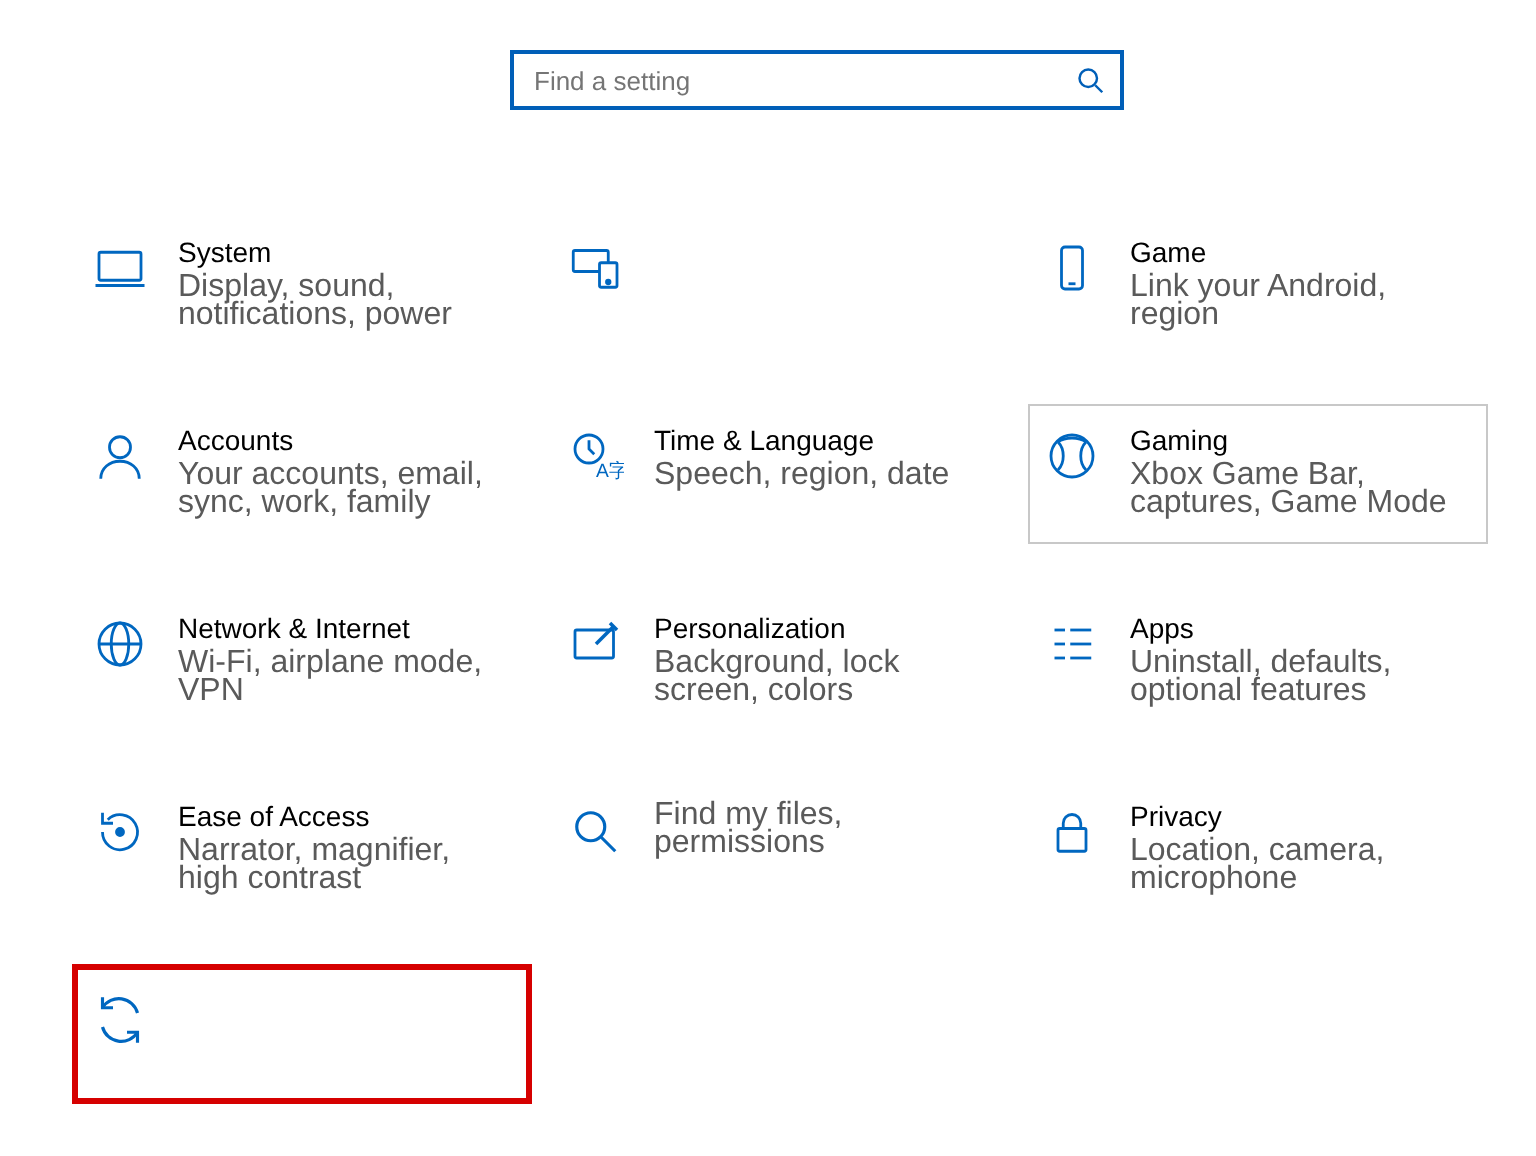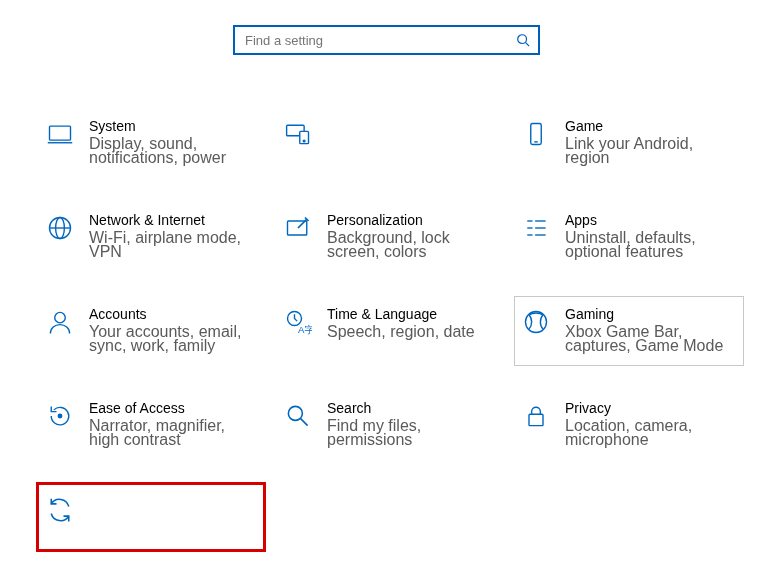--- a/index.html
+++ b/index.html
@@ -12,21 +12,21 @@
     color: #000;
     overflow: hidden;
   }
   .root {
     width: 768px;
     height: 578px;
     position: relative;
   }
   .search-wrap {
     position: absolute;
-    left: 233px;
+    left: 255px;
     top: 25px;
     width: 307px;
     height: 30px;
     border: 2px solid #005fb8;
     box-sizing: border-box;
     display: flex;
     align-items: center;
     padding: 0 8px;
   }
   .search-input {
@@ -150,20 +150,62 @@
           <div class="title">Game</div>
           <div class="desc">Link your Android, region</div>
         </div>
       </div>
     </div>
 
     <div class="row">
       <div class="tile">
         <span class="ico">
           <svg viewBox="0 0 32 32" fill="none" stroke="currentColor" stroke-width="1.6">
+            <circle cx="16" cy="11" r="6"></circle>
+            <path d="M5 29c0-6 5-10 11-10s11 4 11 10"></path>
+          </svg>
+        </span>
+        <div class="txt">
+          <div class="title">Accounts</div>
+          <div class="desc">Your accounts, email, sync, work, family</div>
+        </div>
+      </div>
+      <div class="tile col2">
+        <span class="ico">
+          <svg viewBox="0 0 32 32" fill="none" stroke="currentColor" stroke-width="1.6">
+            <circle cx="12" cy="12" r="8"></circle>
+            <path d="M12 7v5l3 3"></path>
+            <text x="16" y="28" font-size="11" fill="currentColor" stroke="none">A字</text>
+          </svg>
+        </span>
+        <div class="txt">
+          <div class="title">Time &amp; Language</div>
+          <div class="desc">Speech, region, date</div>
+        </div>
+      </div>
+      <div class="tile col3 hover">
+        <span class="ico">
+          <svg viewBox="0 0 32 32" fill="none" stroke="currentColor" stroke-width="1.6">
+            <circle cx="16" cy="16" r="12"></circle>
+            <path d="M8 8c4 4 4 12 0 16"></path>
+            <path d="M24 8c-4 4-4 12 0 16"></path>
+            <path d="M8 8c4-3 12-3 16 0"></path>
+          </svg>
+        </span>
+        <div class="txt">
+          <div class="title">Gaming</div>
+          <div class="desc">Xbox Game Bar, captures, Game Mode</div>
+        </div>
+      </div>
+    </div>
+
+    <div class="row">
+      <div class="tile">
+        <span class="ico">
+          <svg viewBox="0 0 32 32" fill="none" stroke="currentColor" stroke-width="1.6">
             <circle cx="16" cy="16" r="12"></circle>
             <ellipse cx="16" cy="16" rx="5" ry="12"></ellipse>
             <line x1="4" y1="16" x2="28" y2="16"></line>
           </svg>
         </span>
         <div class="txt">
           <div class="title">Network &amp; Internet</div>
           <div class="desc">Wi-Fi, airplane mode, VPN</div>
         </div>
       </div>
@@ -195,81 +237,38 @@
           <div class="title">Apps</div>
           <div class="desc">Uninstall, defaults, optional features</div>
         </div>
       </div>
     </div>
 
     <div class="row">
       <div class="tile">
         <span class="ico">
           <svg viewBox="0 0 32 32" fill="none" stroke="currentColor" stroke-width="1.6">
-            <circle cx="16" cy="11" r="6"></circle>
-            <path d="M5 29c0-6 5-10 11-10s11 4 11 10"></path>
-          </svg>
-        </span>
-        <div class="txt">
-          <div class="title">Accounts</div>
-          <div class="desc">Your accounts, email, sync, work, family</div>
-        </div>
-      </div>
-      <div class="tile col2">
-        <span class="ico">
-          <svg viewBox="0 0 32 32" fill="none" stroke="currentColor" stroke-width="1.6">
-            <circle cx="12" cy="12" r="8"></circle>
-            <path d="M12 7v5l3 3"></path>
-            <text x="16" y="28" font-size="11" fill="currentColor" stroke="none">A字</text>
-          </svg>
-        </span>
-        <div class="txt">
-          <div class="title">Time &amp; Language</div>
-          <div class="desc">Speech, region, date</div>
-        </div>
-      </div>
-      <div class="tile col3 hover">
-        <span class="ico">
-          <svg viewBox="0 0 32 32" fill="none" stroke="currentColor" stroke-width="1.6">
-            <circle cx="16" cy="16" r="12"></circle>
-            <path d="M8 8c4 4 4 12 0 16"></path>
-            <path d="M24 8c-4 4-4 12 0 16"></path>
-            <path d="M8 8c4-3 12-3 16 0"></path>
-          </svg>
-        </span>
-        <div class="txt">
-          <div class="title">Gaming</div>
-          <div class="desc">Xbox Game Bar, captures, Game Mode</div>
-        </div>
-      </div>
-    </div>
-
-    <div class="row">
-      <div class="tile">
-        <span class="ico">
-          <svg viewBox="0 0 32 32" fill="none" stroke="currentColor" stroke-width="1.6">
             <path d="M6 16a10 10 0 1 0 3-7"></path>
             <polyline points="6,5 6,11 12,11"></polyline>
             <circle cx="16" cy="16" r="2" fill="currentColor"></circle>
           </svg>
         </span>
         <div class="txt">
           <div class="title">Ease of Access</div>
           <div class="desc">Narrator, magnifier, high contrast</div>
         </div>
       </div>
       <div class="tile col2">
         <span class="ico">
           <svg viewBox="0 0 32 32" fill="none" stroke="currentColor" stroke-width="1.8">
             <circle cx="13" cy="13" r="8"></circle>
               <line x1="19" y1="19" x2="27" y2="27"></line>
           </svg>
         </span>
         <div class="txt">
-          <div class="title">Search</div>
           <div class="desc">Find my files, permissions</div>
         </div>
       </div>
       <div class="tile col3">
         <span class="ico">
           <svg viewBox="0 0 32 32" fill="none" stroke="currentColor" stroke-width="1.6">
             <rect x="8" y="14" width="16" height="13" rx="1"></rect>
             <path d="M11 14v-3a5 5 0 0 1 10 0v3"></path>
           </svg>
         </span>

